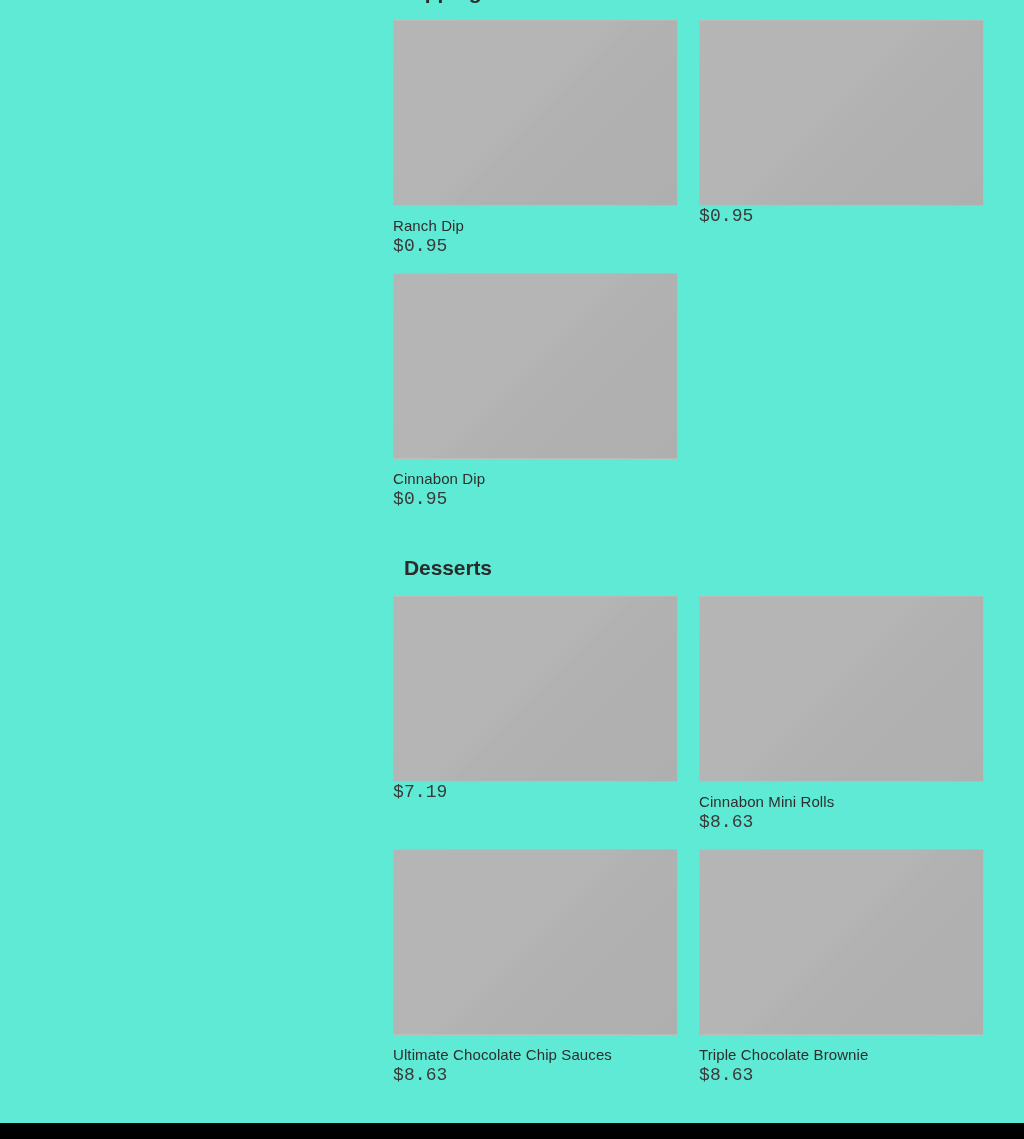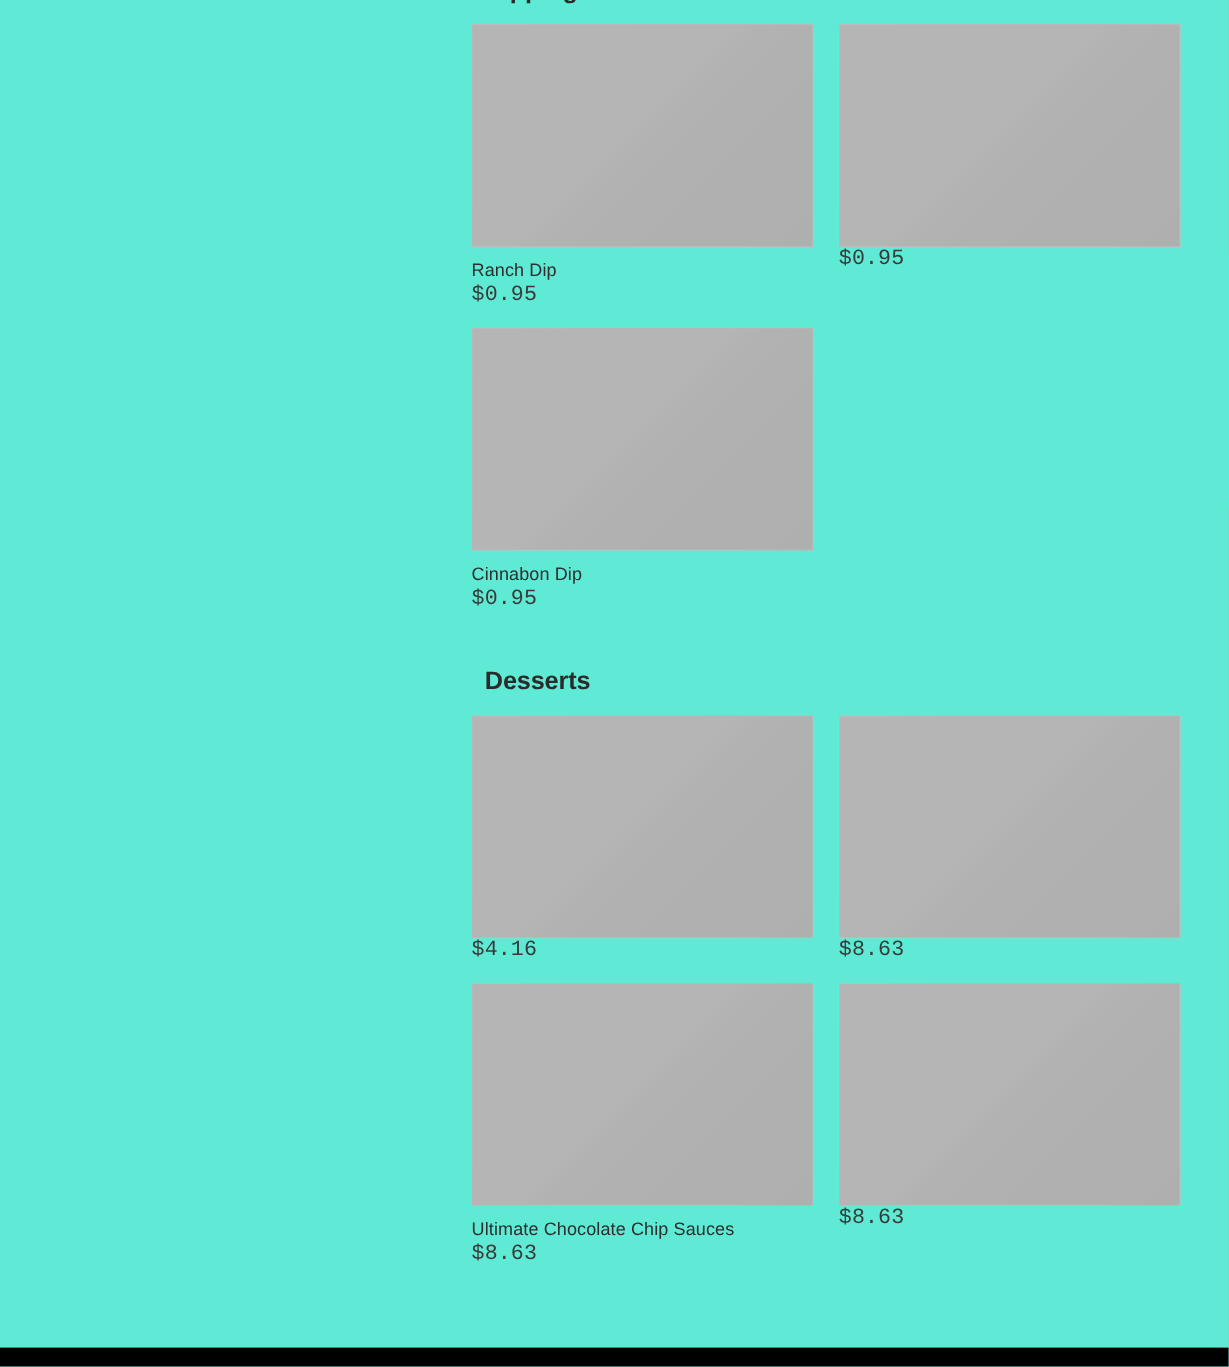--- a/index.html
+++ b/index.html
@@ -137,36 +137,38 @@
 
     <div class="section-gap"></div>
 
     <section class="section">
       <h2 class="section-heading">Desserts</h2>
 
       <div class="items-grid">
 
         <div class="item-card">
           <div class="item-thumb"></div>
-          <div class="item-price">$4.16</div>
+          <div class="item-price">$7.19</div>
         </div>
 
         <div class="item-card">
           <div class="item-thumb"></div>
+          <div class="item-name">Cinnabon Mini Rolls</div>
           <div class="item-price">$8.63</div>
         </div>
 
         <div class="item-card">
           <div class="item-thumb"></div>
           <div class="item-name">Ultimate Chocolate Chip Sauces</div>
           <div class="item-price">$8.63</div>
         </div>
 
         <div class="item-card">
           <div class="item-thumb"></div>
+          <div class="item-name">Triple Chocolate Brownie</div>
           <div class="item-price">$8.63</div>
         </div>
 
       </div>
     </section>
 
   </div>
 
   <div class="bottom-bar"></div>
 

